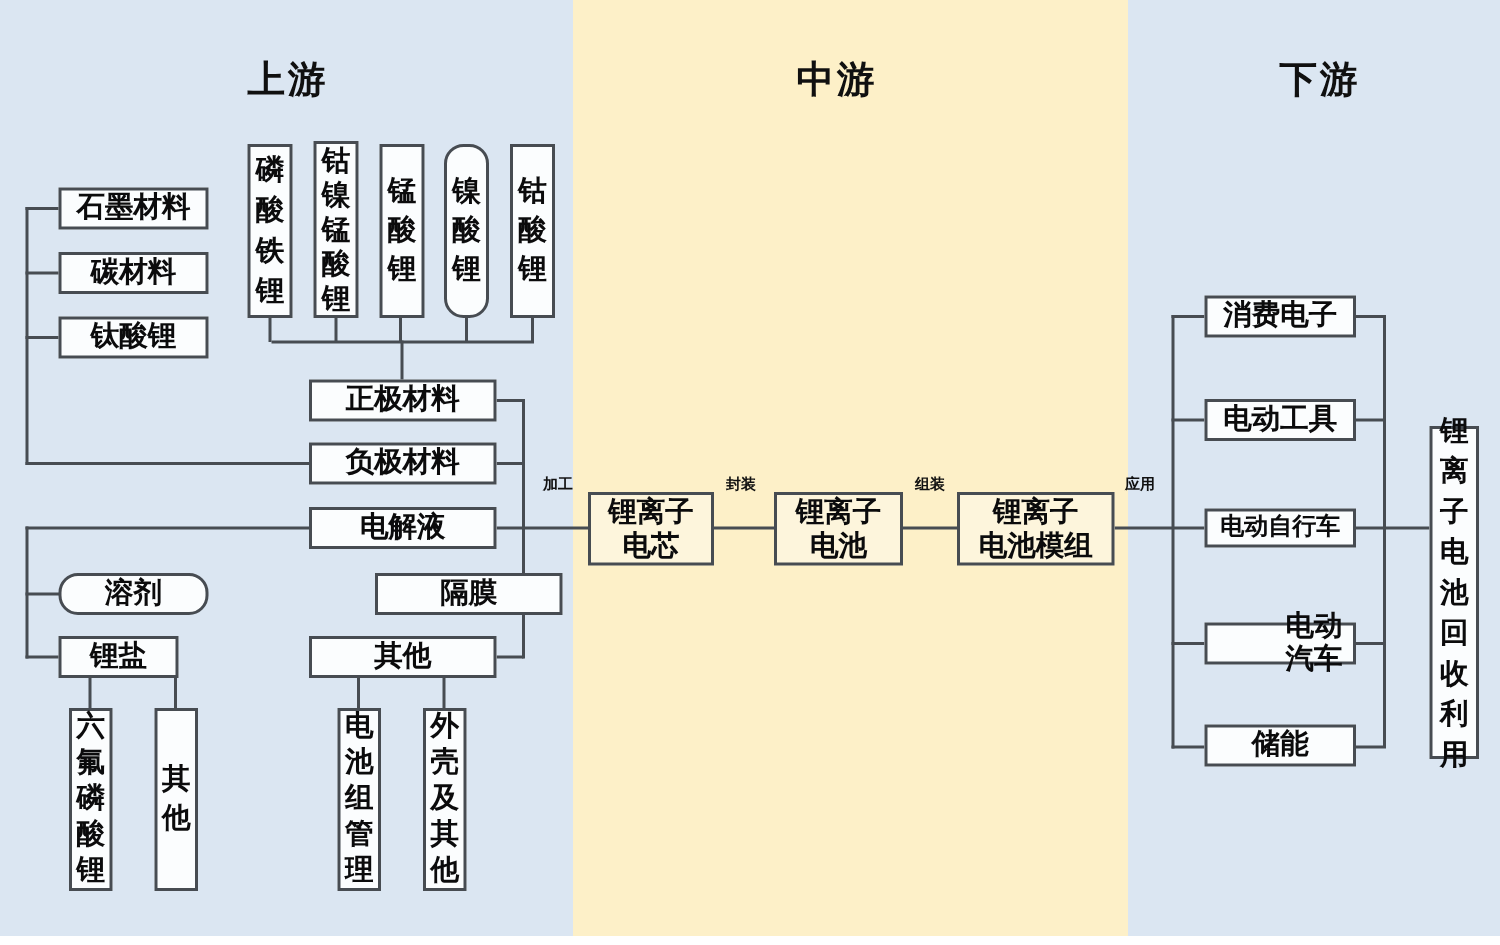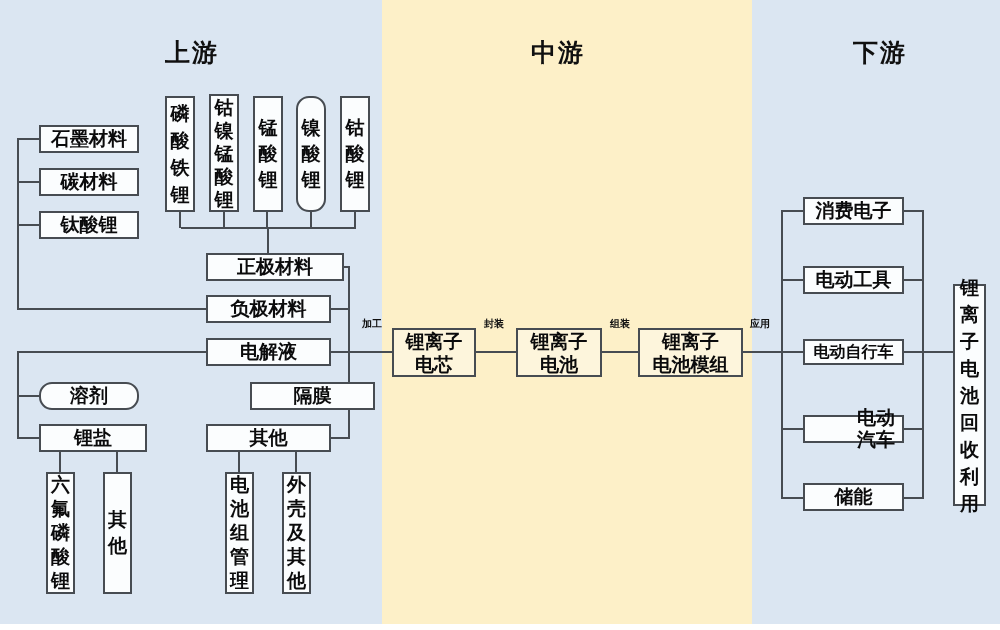--- a/index.html
+++ b/index.html
@@ -120,28 +120,28 @@
   <div class="node" style="left:39px;top:125px;width:100px;height:28px;">石墨材料</div>
   <div class="node" style="left:39px;top:168px;width:100px;height:28px;">碳材料</div>
   <div class="node" style="left:39px;top:211px;width:100px;height:28px;">钛酸锂</div>
 
   <div class="node vnode v4" style="left:165px;top:96px;width:30px;height:116px;">磷酸铁锂</div>
   <div class="node vnode v5t" style="left:209px;top:94px;width:30px;height:118px;">钴镍锰酸锂</div>
   <div class="node vnode v3" style="left:253px;top:96px;width:30px;height:116px;">锰酸锂</div>
   <div class="node vnode v3" style="left:296px;top:96px;width:30px;height:116px;border-radius:13px;">镍酸锂</div>
   <div class="node vnode v3" style="left:340px;top:96px;width:30px;height:116px;">钴酸锂</div>
 
-  <div class="node" style="left:206px;top:253px;width:138px;height:28px;">正极材料</div>
+  <div class="node" style="left:206px;top:253px;width:125px;height:28px;">正极材料</div>
   <div class="node" style="left:206px;top:295px;width:125px;height:28px;">负极材料</div>
   <div class="node" style="left:206px;top:338px;width:125px;height:28px;">电解液</div>
   <div class="node" style="left:206px;top:382px;width:125px;height:28px;margin-left:44px;">隔膜</div>
   <div class="node" style="left:206px;top:424px;width:125px;height:28px;">其他</div>
 
   <div class="node" style="left:39px;top:382px;width:100px;height:28px;border-radius:13px;">溶剂</div>
-  <div class="node" style="left:39px;top:424px;width:108px;height:28px;">锂盐</div>
+  <div class="node" style="left:39px;top:424px;width:80px;height:28px;">锂盐</div>
 
   <div class="node vnode v5b" style="left:46px;top:472px;width:29px;height:122px;">六氟磷酸锂</div>
   <div class="node vnode v2" style="left:103px;top:472px;width:29px;height:122px;">其他</div>
   <div class="node vnode v5b" style="left:225px;top:472px;width:29px;height:122px;">电池组管理</div>
   <div class="node vnode v5b" style="left:282px;top:472px;width:29px;height:122px;">外壳及其他</div>
 
   <div class="proc-label" style="left:362px;top:315px;">加工</div>
   <div class="proc-label" style="left:484px;top:315px;">封装</div>
   <div class="proc-label" style="left:610px;top:315px;">组装</div>
   <div class="proc-label" style="left:750px;top:315px;">应用</div>

